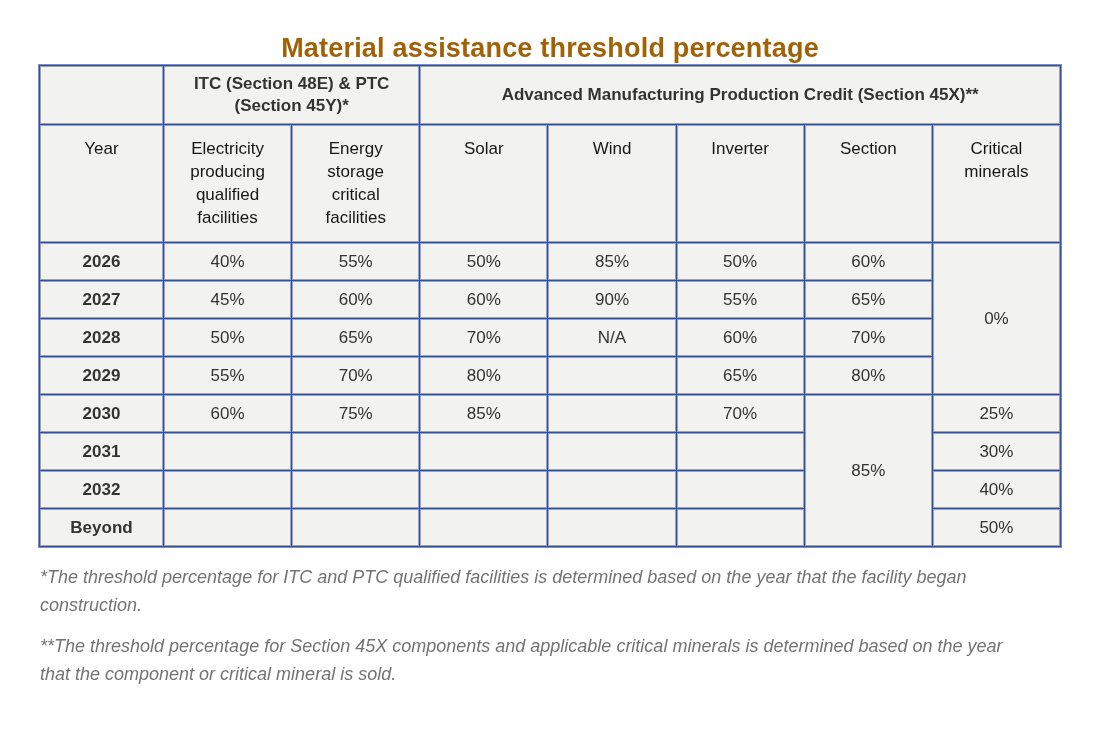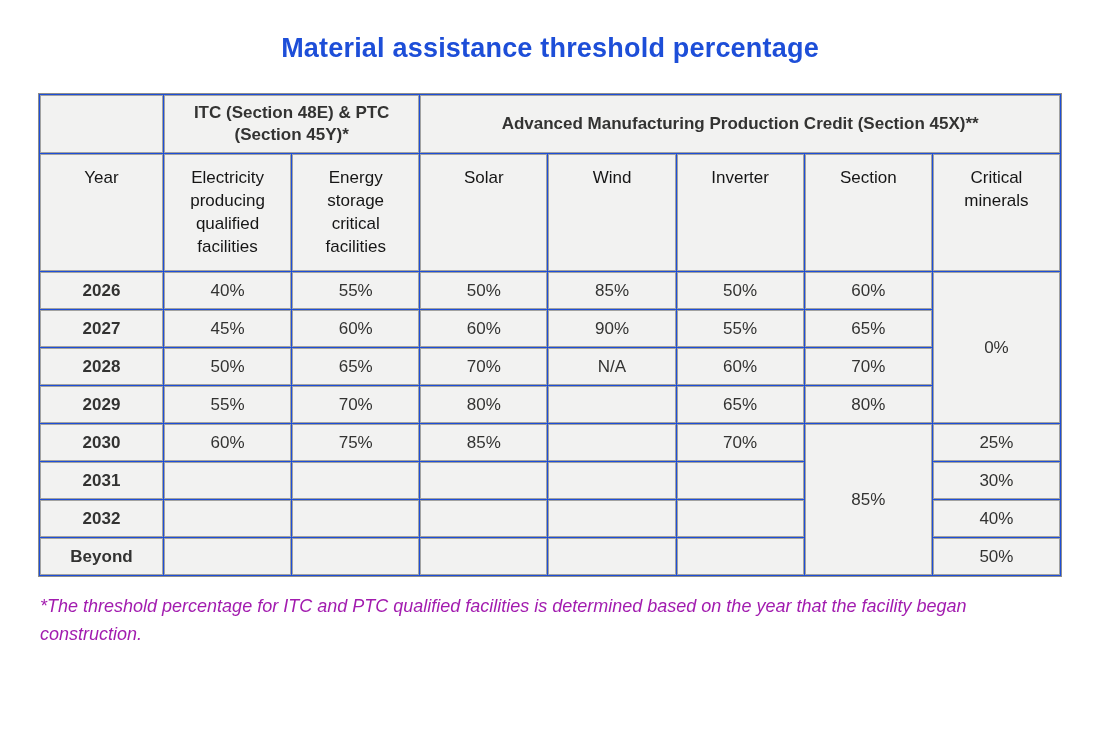--- a/index.html
+++ b/index.html
@@ -10,26 +10,26 @@
     height: 750px;
     font-family: "Liberation Sans", sans-serif;
     -webkit-font-smoothing: antialiased;
   }
   .page {
     width: 1100px;
     height: 750px;
     overflow: hidden;
   }
   .title {
-    margin: 33px 0 29px 0;
+    margin: 33px 0 0 0;
     width: 1100px;
     text-align: center;
     font-size: 27px;
     font-weight: 700;
-    color: #1d4ed8;
+    color: #a16207;
     letter-spacing: 0.2px;
   }
   .table-wrap {
     margin-left: 38px;
     width: 1024px;
   }
   table.threshold {
     width: 1024px;
     table-layout: fixed;
     border-collapse: separate;
@@ -80,21 +80,21 @@
     text-align: left;
     padding-left: 12px;
     font-weight: 700;
     color: #161616;
     font-size: 18px;
   }
   td.value-cell { font-weight: 400; }
   .footnotes { margin: 16px 0 0 40px; }
   .footnote {
     font-style: italic;
-    color: #a21caf;
+    color: #737373;
     font-size: 18px;
     line-height: 1.55;
     width: 968px;
     margin: 0 0 13px 0;
   }
 </style>
 </head>
 <body>
 
 <div class="page">
@@ -204,15 +204,16 @@
           <td class="value-cell"></td>
           <td class="value-cell"></td>
           <td class="value-cell">50%</td>
         </tr>
       </tbody>
     </table>
   </div>
 
   <div class="footnotes">
     <p class="footnote">*The threshold percentage for ITC and PTC qualified facilities is determined based on the year that the facility began construction.</p>
+    <p class="footnote">**The threshold percentage for Section 45X components and applicable critical minerals is determined based on the year that the component or critical mineral is sold.</p>
   </div>
 
 </div>
 
 </body></html>

